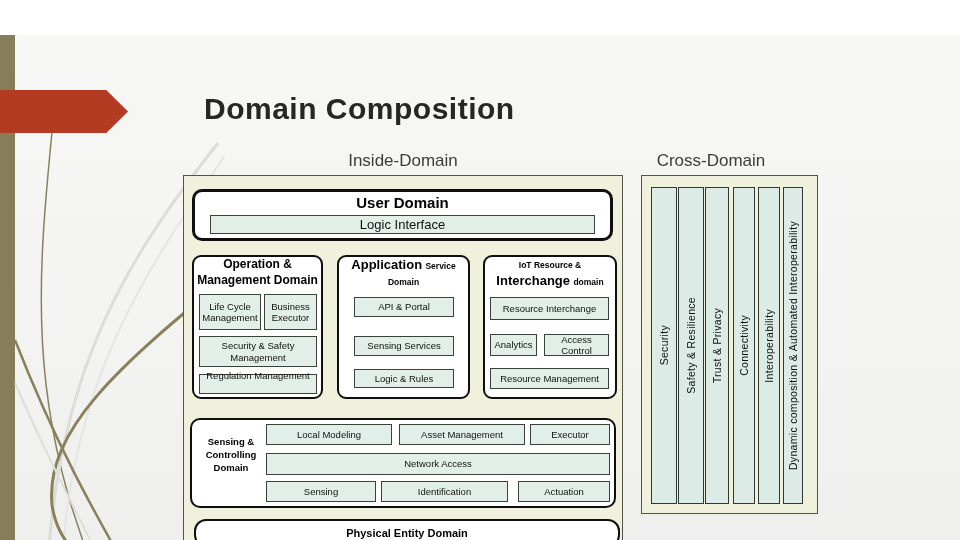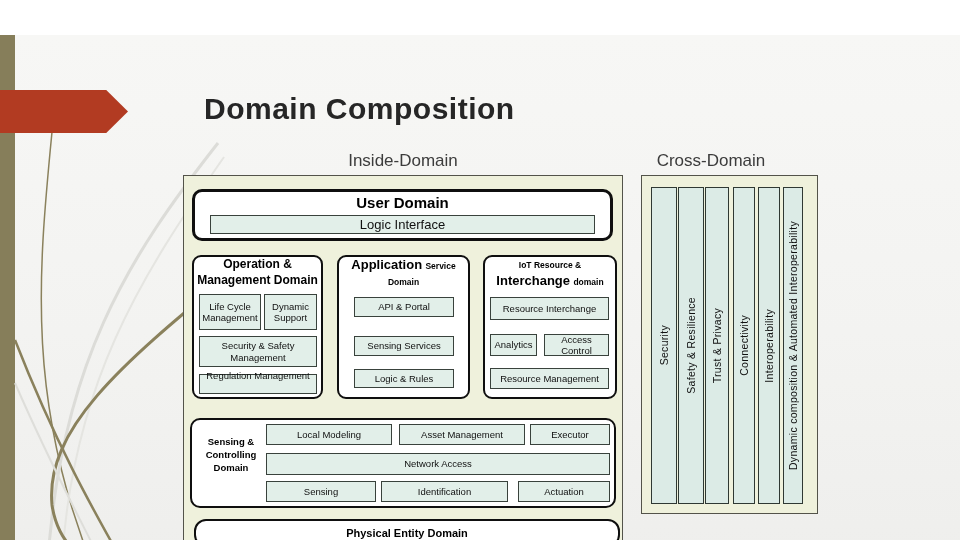--- a/index.html
+++ b/index.html
@@ -102,21 +102,21 @@
       <div class="ud-title">User Domain</div>
       <div class="light-box ud-interface">Logic Interface</div>
     </div>
 
     <div class="teal domain-box op-box">
       <div class="dom-title">
         <span>Operation &amp;</span><br>
         <span>Management Domain</span>
       </div>
       <div class="light-box lb-lc">Life Cycle Management</div>
-      <div class="light-box lb-bs">Dynamic Support</div>
+      <div class="light-box lb-bs">Business Executor</div>
       <div class="light-box lb-ss">Security &amp; Safety Management</div>
       <div class="light-box lb-reg">
         <span class="lift">Regulation Management</span>
       </div>
     </div>
 
     <div class="teal domain-box app-box">
       <div class="dom-title">
         <span class="big">Application</span>
         <span class="small">Service</span><br>

